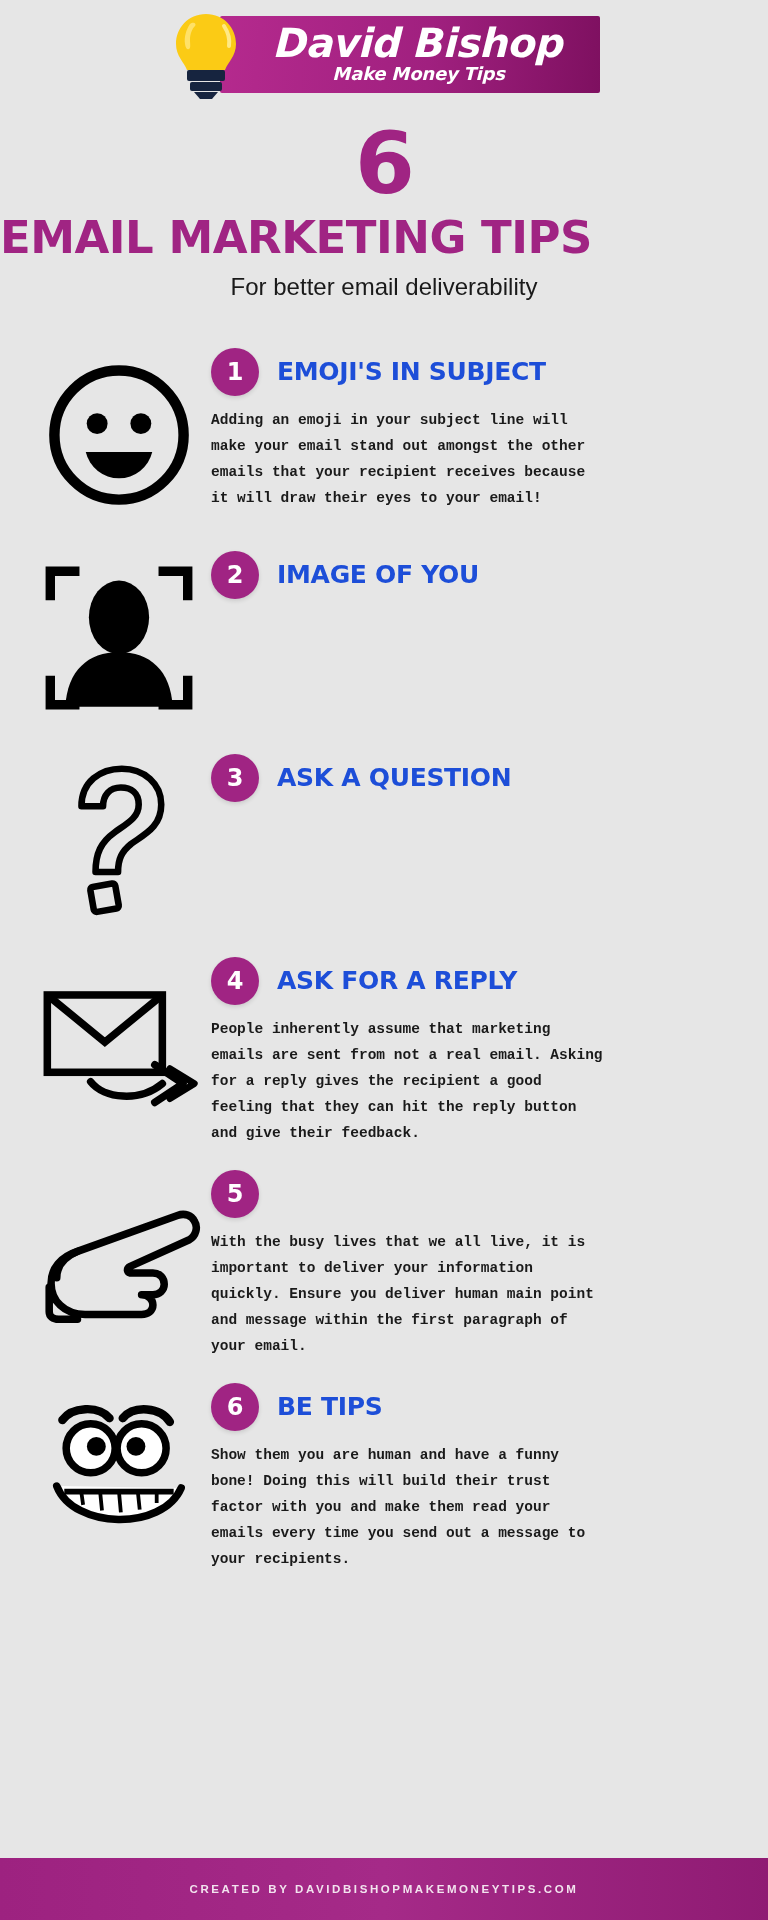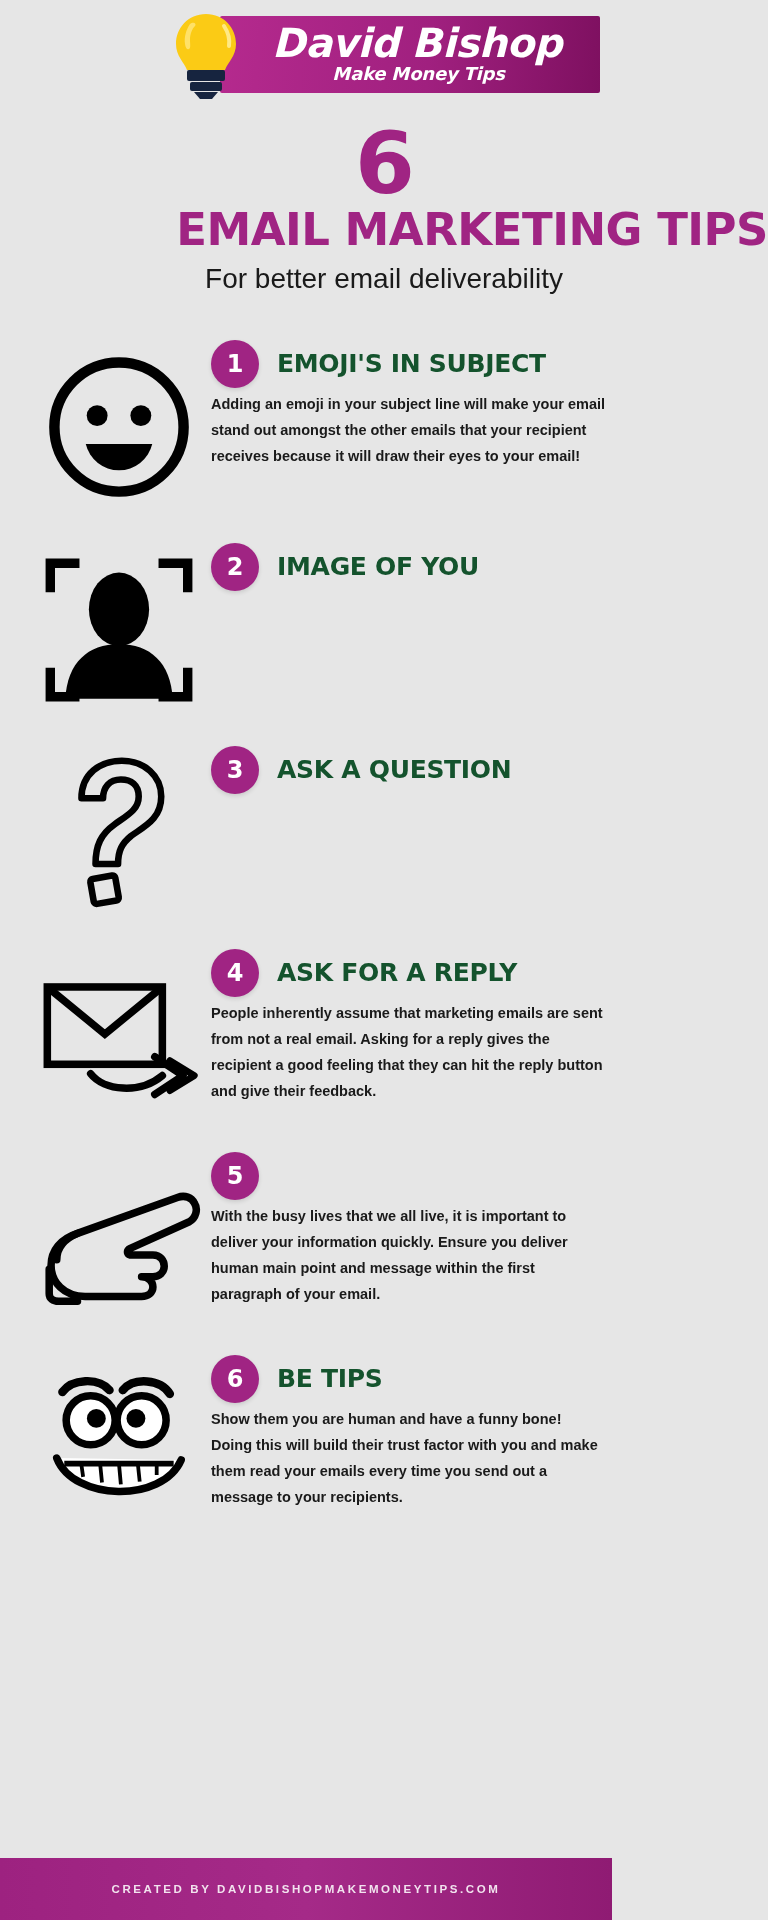--- a/index.html
+++ b/index.html
@@ -77,33 +77,33 @@
     text-align: center;
     font-family: "DejaVu Sans", sans-serif;
     font-weight: bold;
     font-size: 86px;
     line-height: 86px;
     color: #a02483;
     margin-top: 12px;
     letter-spacing: -2px;
   }
   .main-title {
-    text-align: right;
+    text-align: left;
     font-family: "DejaVu Sans", sans-serif;
     font-weight: bold;
     font-size: 45px;
     line-height: 48px;
     color: #a02483;
     letter-spacing: -0.5px;
-    margin-top: 0;
+    margin-top: 8px;
   }
   .sub-title {
     text-align: center;
     font-family: "Liberation Sans", sans-serif;
-    font-size: 28px;
+    font-size: 24px;
     line-height: 30px;
     color: #1a1a1a;
     margin-top: 10px;
   }
 
   
   .tips {
     margin-top: 40px;
     padding: 0 26px 0 26px;
   }
@@ -145,40 +145,40 @@
     display: flex;
     align-items: center;
     justify-content: center;
     box-shadow: 0 2px 4px rgba(0,0,0,0.12);
   }
   .tip-title {
     font-family: "DejaVu Sans", sans-serif;
     font-weight: bold;
     font-size: 25px;
     line-height: 28px;
-    color: #14532d;
+    color: #1d4ed8;
     letter-spacing: -0.3px;
   }
   .tip-text {
-    margin-top: 3px;
+    margin-top: 11px;
     margin-left: 0px;
-    font-family: Liberation Sans, sans-serif;
+    font-family: Liberation Mono, monospace;
     font-size: 14.5px;
     line-height: 26px;
     color: #1a1a1a;
     font-weight: 600;
     max-width: 395px;
   }
 
   
   .footer {
     position: absolute;
     left: 0;
     bottom: 0;
-    width: 612px;
+    width: 768px;
     height: 62px;
     background: linear-gradient(90deg, #9d2280 0%, #a52a88 50%, #8f1b73 100%);
     display: flex;
     align-items: center;
     justify-content: center;
   }
   .footer-text {
     font-family: "Liberation Sans", sans-serif;
     font-weight: bold;
     font-size: 11.5px;

